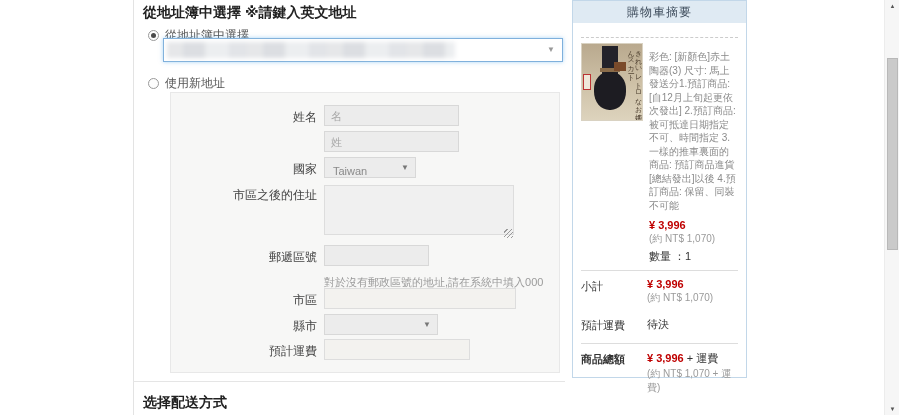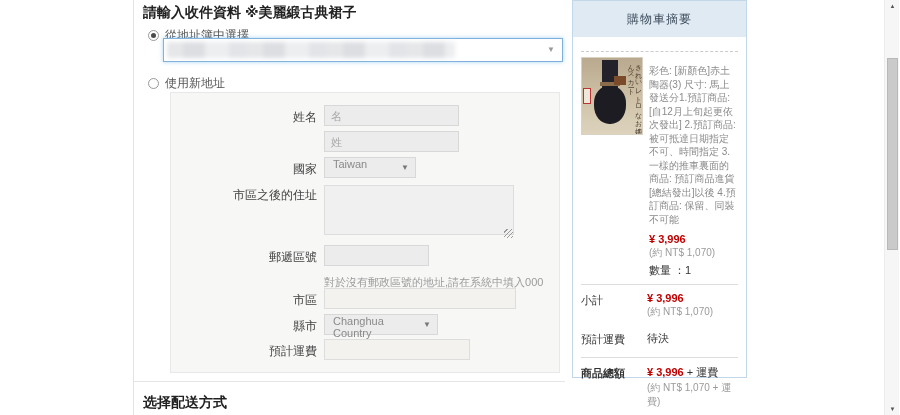--- a/index.html
+++ b/index.html
@@ -24,33 +24,33 @@
   .caret { position:absolute; right:7px; top:50%; transform:translateY(-58%); font-size:8px; color:#999; }
 
   .form-box { position:absolute; left:37px; top:92px; width:390px; height:281px; background:#f7f7f6; border:1px solid #e8e8e8; }
   .frow { position:absolute; left:8px; width:100%; }
   .flabel { position:absolute; left:5px; width:133px; text-align:right; font-size:12px; color:#444; }
   .fctl { position:absolute; left:145px; }
   input.txt { background:#ececec; border:1px solid #d8d8d8; height:21px; font-size:11px; color:#555; padding:0 6px; }
   input.txt::placeholder { color:#a8a8a8; }
   input.txt.lite { background:#f3f2ef; border:1px solid #ddd; }
   .fake-select { background:#ececec; border:1px solid #d8d8d8; height:21px; font-size:11px; color:#8a8a8a;
-    display:flex; align-items:flex-start; padding:0 18px 0 8px; position:relative; }
+    display:flex; align-items:flex-end; padding:0 18px 0 8px; position:relative; }
   .fake-select .caret { right:6px; color:#777; }
   textarea.ta { background:#f0f0f0; border:1px solid #ddd; width:190px; height:50px; resize:none; }
   .resize-grip { position:absolute; width:9px; height:9px; right:1px; bottom:1px;
     background:repeating-linear-gradient(135deg,transparent 0 2px,#9a9a9a 2px 3px); }
   .help-text { font-size:11px; color:#9b9b9b;text-align:right; }
 
   .hdivider { position:absolute; left:0; top:381px; width:432px; height:1px; background:#e5e5e5; }
   .ship-title { position:absolute; left:10px; top:394px; font-size:14px; font-weight:bold; color:#222; white-space:nowrap; }
 
   
   #cart { position:absolute; left:572px; top:0; width:175px; height:378px; background:#fff; border:1px solid #c2d7e9; }
-  .cart-header { height:36px; background:#dfeaf3; display:flex; align-items:center; justify-content:center;
+  .cart-header { height:22px; background:#dfeaf3; display:flex; align-items:center; justify-content:center;
     font-size:12px; color:#3c4a5a; letter-spacing:1px; }
   .cart-body { padding:6px 8px 0 8px; }
   .dash-sep { border-top:1px dashed #ccc; margin:8px 0 5px 0; }
   .solid-sep { border-top:1px solid #ddd; margin:6px 0 7px 0; }
 
   .item { display:flex; gap:6px; }
   .item-img { width:62px; height:78px; flex:0 0 auto; position:relative; overflow:hidden;
     background:linear-gradient(180deg,#b9a98e 0%,#cfc2a8 55%,#ddd3bd 100%); border:1px solid #d9d2c2; }
   .img-skirt { position:absolute; left:12px; top:28px; width:32px; height:38px; background:#1d1c22; border-radius:45% 45% 48% 48%; }
   .img-torso { position:absolute; left:20px; top:2px; width:16px; height:30px; background:#23222a; }
@@ -80,21 +80,21 @@
   .sb-arrow { position:absolute; left:0; width:15px; text-align:center; font-size:6px; color:#555; }
   .sb-thumb { position:absolute; left:2px; top:58px; width:11px; height:192px; background:#cacaca; border:1px solid #b8b8b8; }
 </style>
 </head>
 <body>
 
 <div id="stage">
   <div class="vline"></div>
 
   <div id="main">
-    <div class="form-title">請輸入收件資料 ※美麗緞古典裙子</div>
+    <div class="form-title">從地址簿中選擇 ※請鍵入英文地址</div>
 
     <div class="radio-row" style="top:27px;">
       <span class="radio checked"></span>
       <span>從地址簿中選擇</span>
     </div>
 
     <div class="addr-select">
       <div class="addr-blur"></div>
       <span class="caret">▼</span>
     </div>
@@ -139,21 +139,20 @@
       </div>
 
       <div class="frow" style="top:199px;">
         <span class="flabel">市區</span>
         <input class="txt lite fctl" style="top: -4px; width: 192px;">
       </div>
 
       <div class="frow" style="top:225px;">
         <span class="flabel">縣市</span>
         <div class="fake-select fctl" style="top:-4px; width:114px;">
-          <span>Changhua Country</span>
           <span class="caret">▼</span>
         </div>
       </div>
 
       <div class="frow" style="top:250px;">
         <span class="flabel">預計運費</span>
         <input class="txt lite fctl" style="top: -4px; width: 146px;">
       </div>
     </div>
 

